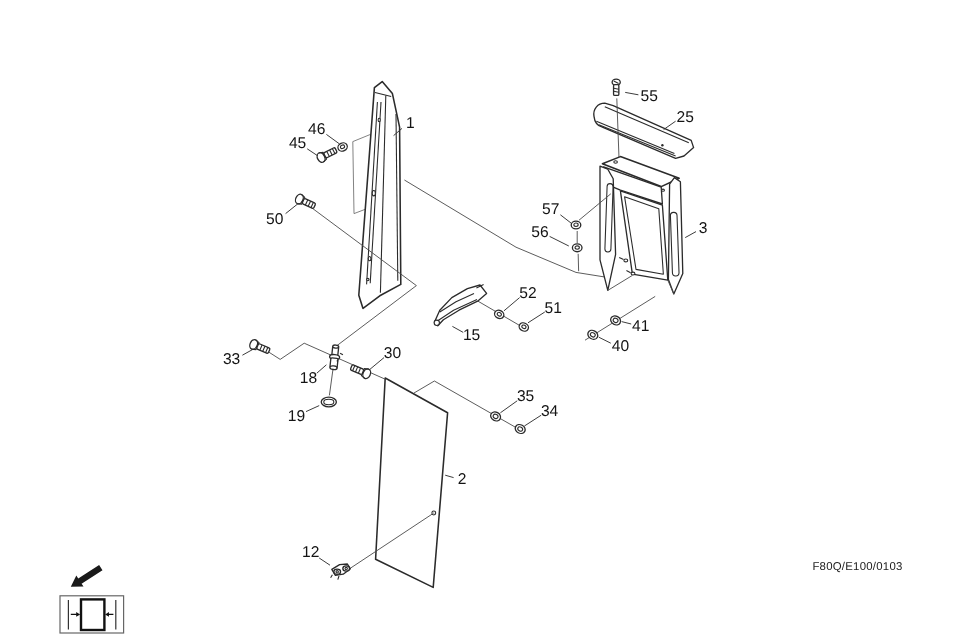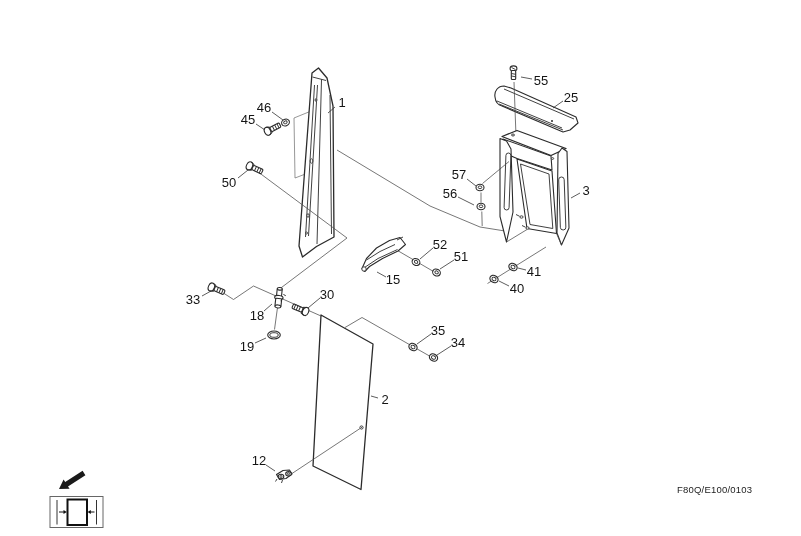--- a/index.html
+++ b/index.html
@@ -9,21 +9,21 @@
   
   .part{fill:#ffffff;stroke:#2b2b2b;stroke-width:1.1;stroke-linejoin:round;}
   .part-heavy{fill:#ffffff;stroke:#2b2b2b;stroke-width:1.3;stroke-linejoin:round;}
   .detail{fill:none;stroke:#2b2b2b;stroke-width:0.9;stroke-linejoin:round;}
   .thin{fill:none;stroke:#4a4a4a;stroke-width:0.75;}
   .phantom{fill:none;stroke:#6a6a6a;stroke-width:0.7;}
   .leader{stroke:#333333;stroke-width:0.8;}
   .callout-text{font:13px "Liberation Sans", sans-serif;fill:#141414;text-anchor:middle;}
   .hole{fill:#ffffff;stroke:#2b2b2b;stroke-width:0.9;}
   .dot{fill:#2b2b2b;stroke:none;}
-  .footer-code{position:absolute;left:677px;top:484px;font-size:9.5px;color:#1c1c1c;
+  .footer-code{position:absolute;left:677px;top:467px;font-size:9.5px;color:#1c1c1c;
                letter-spacing:0.2px;}
 </style>
 </head>
 <body>
 
 <div class="page">
   <svg width="801" height="536" viewBox="0 0 801 536">
     <defs>
       <g id="sym-bolt">
         <ellipse cx="-5" cy="0" rx="3" ry="4.2" class="part"></ellipse>

